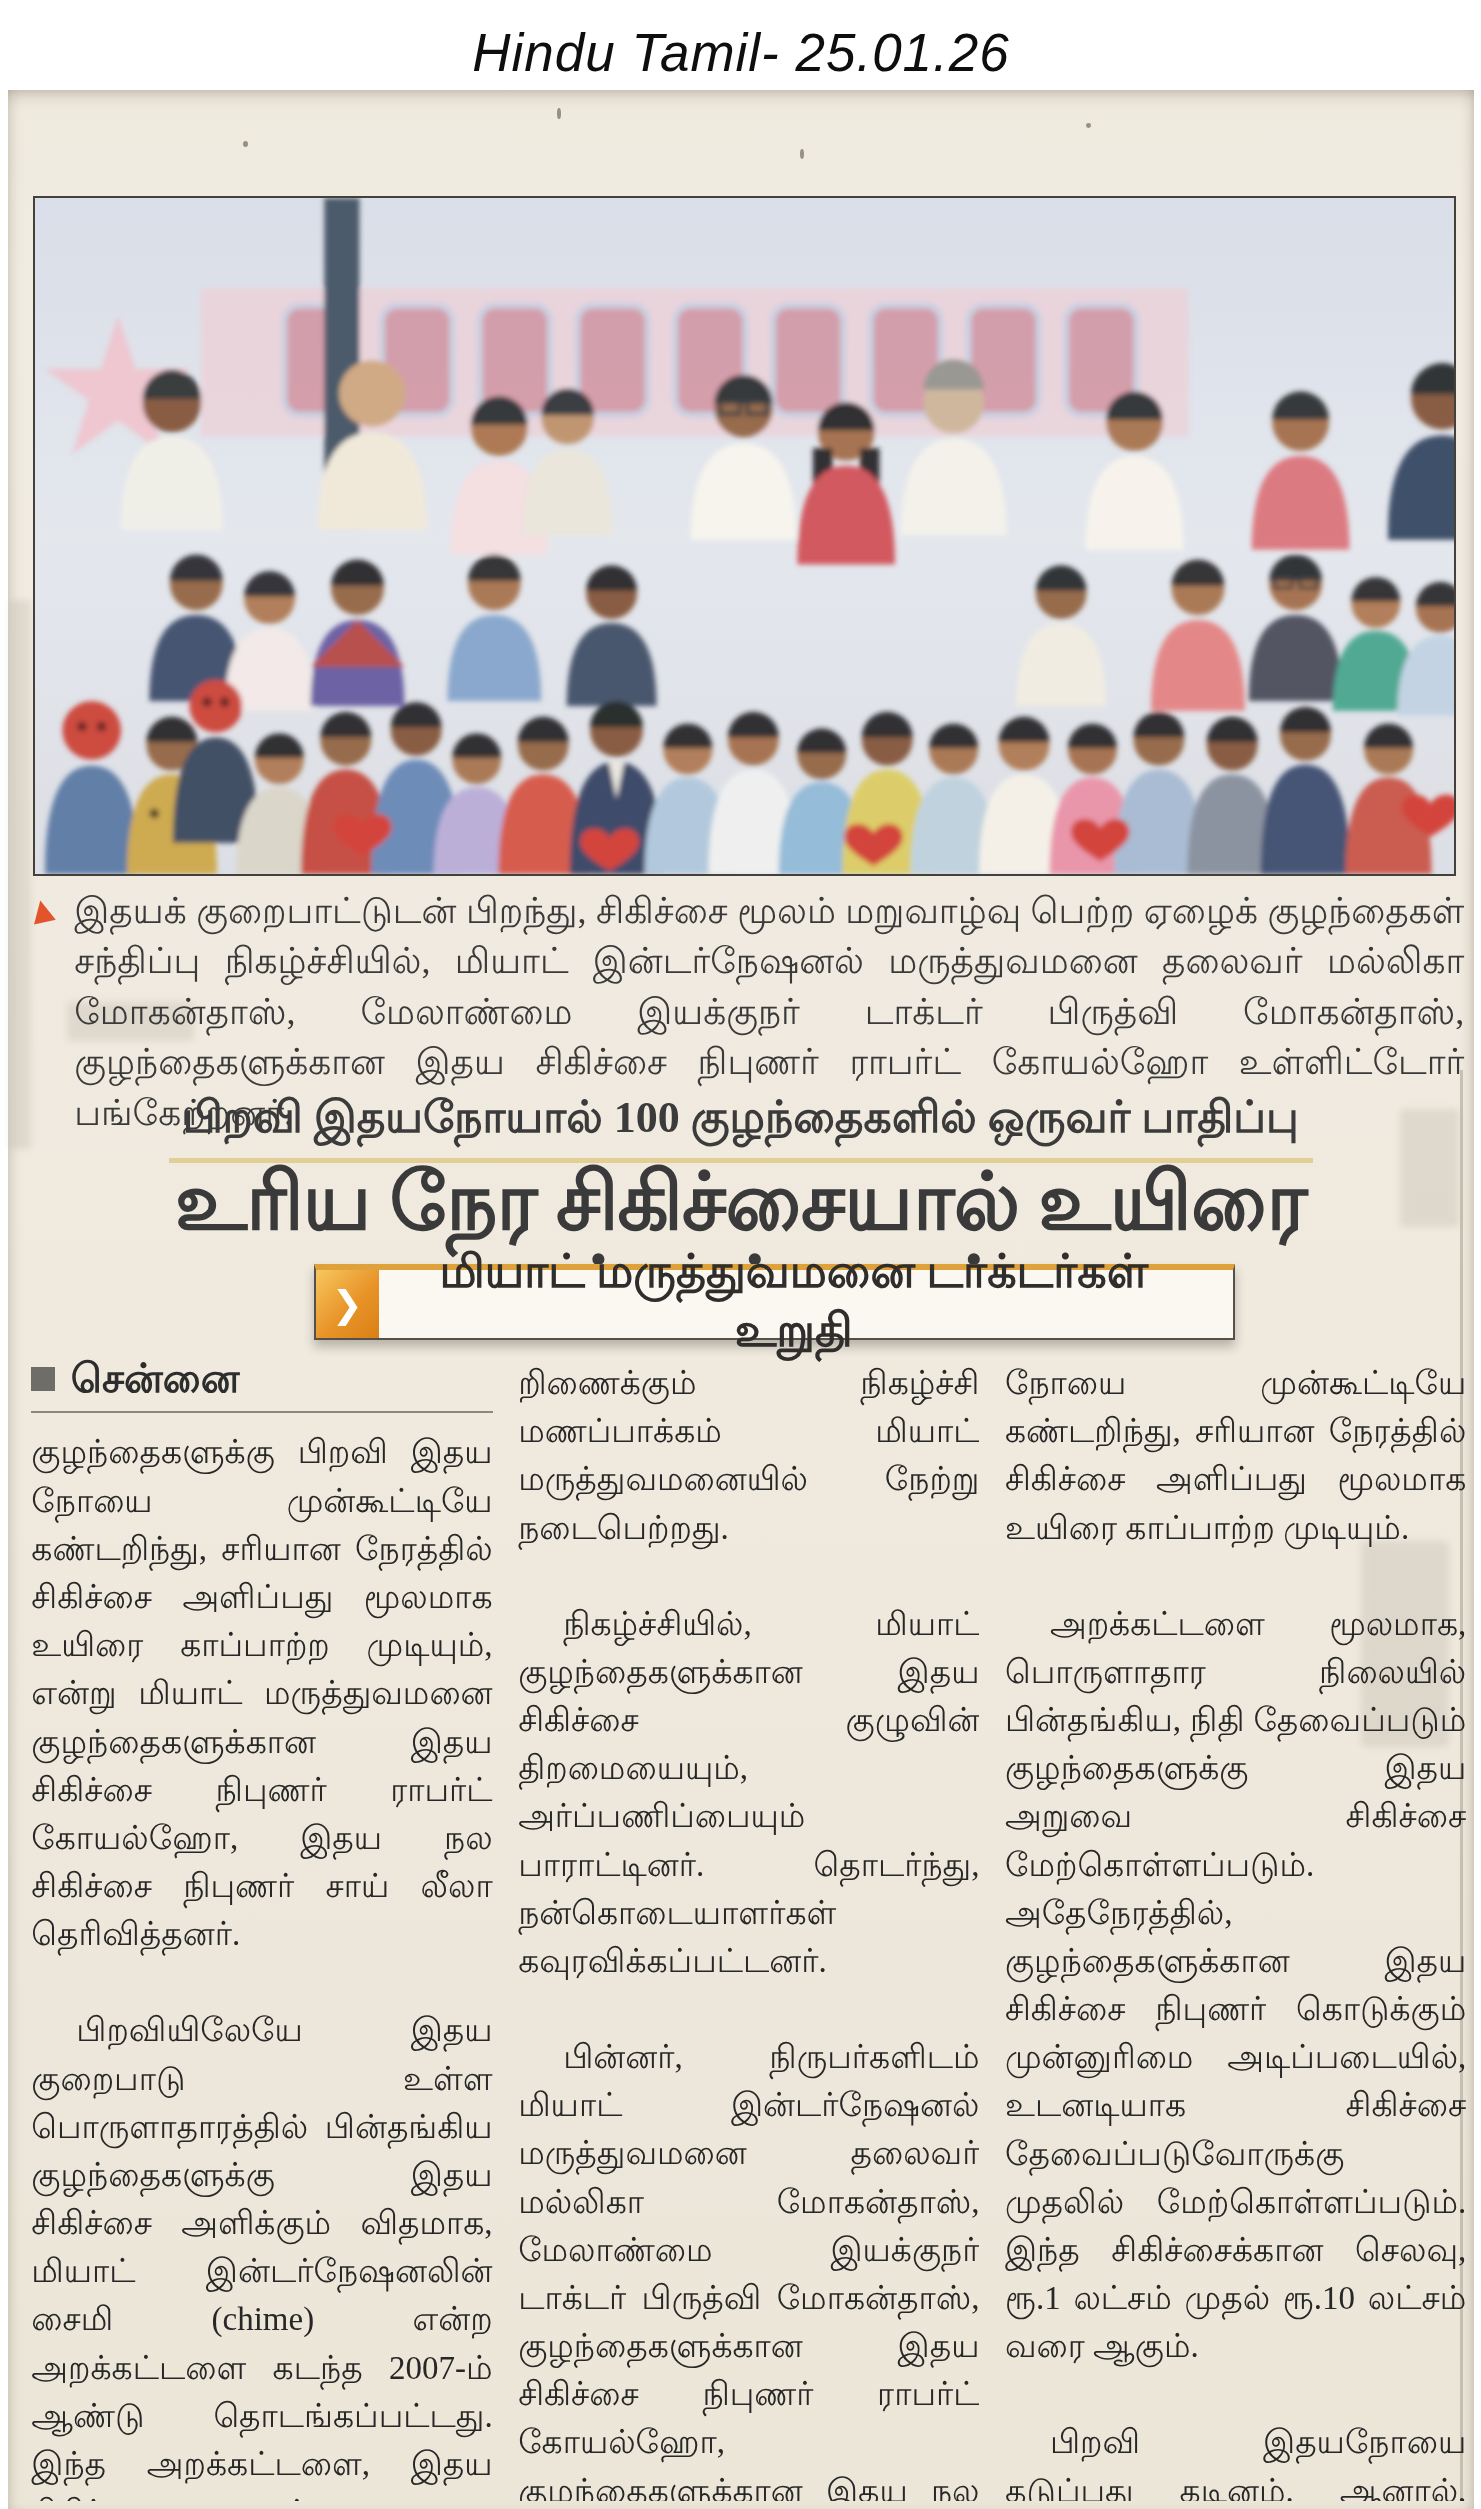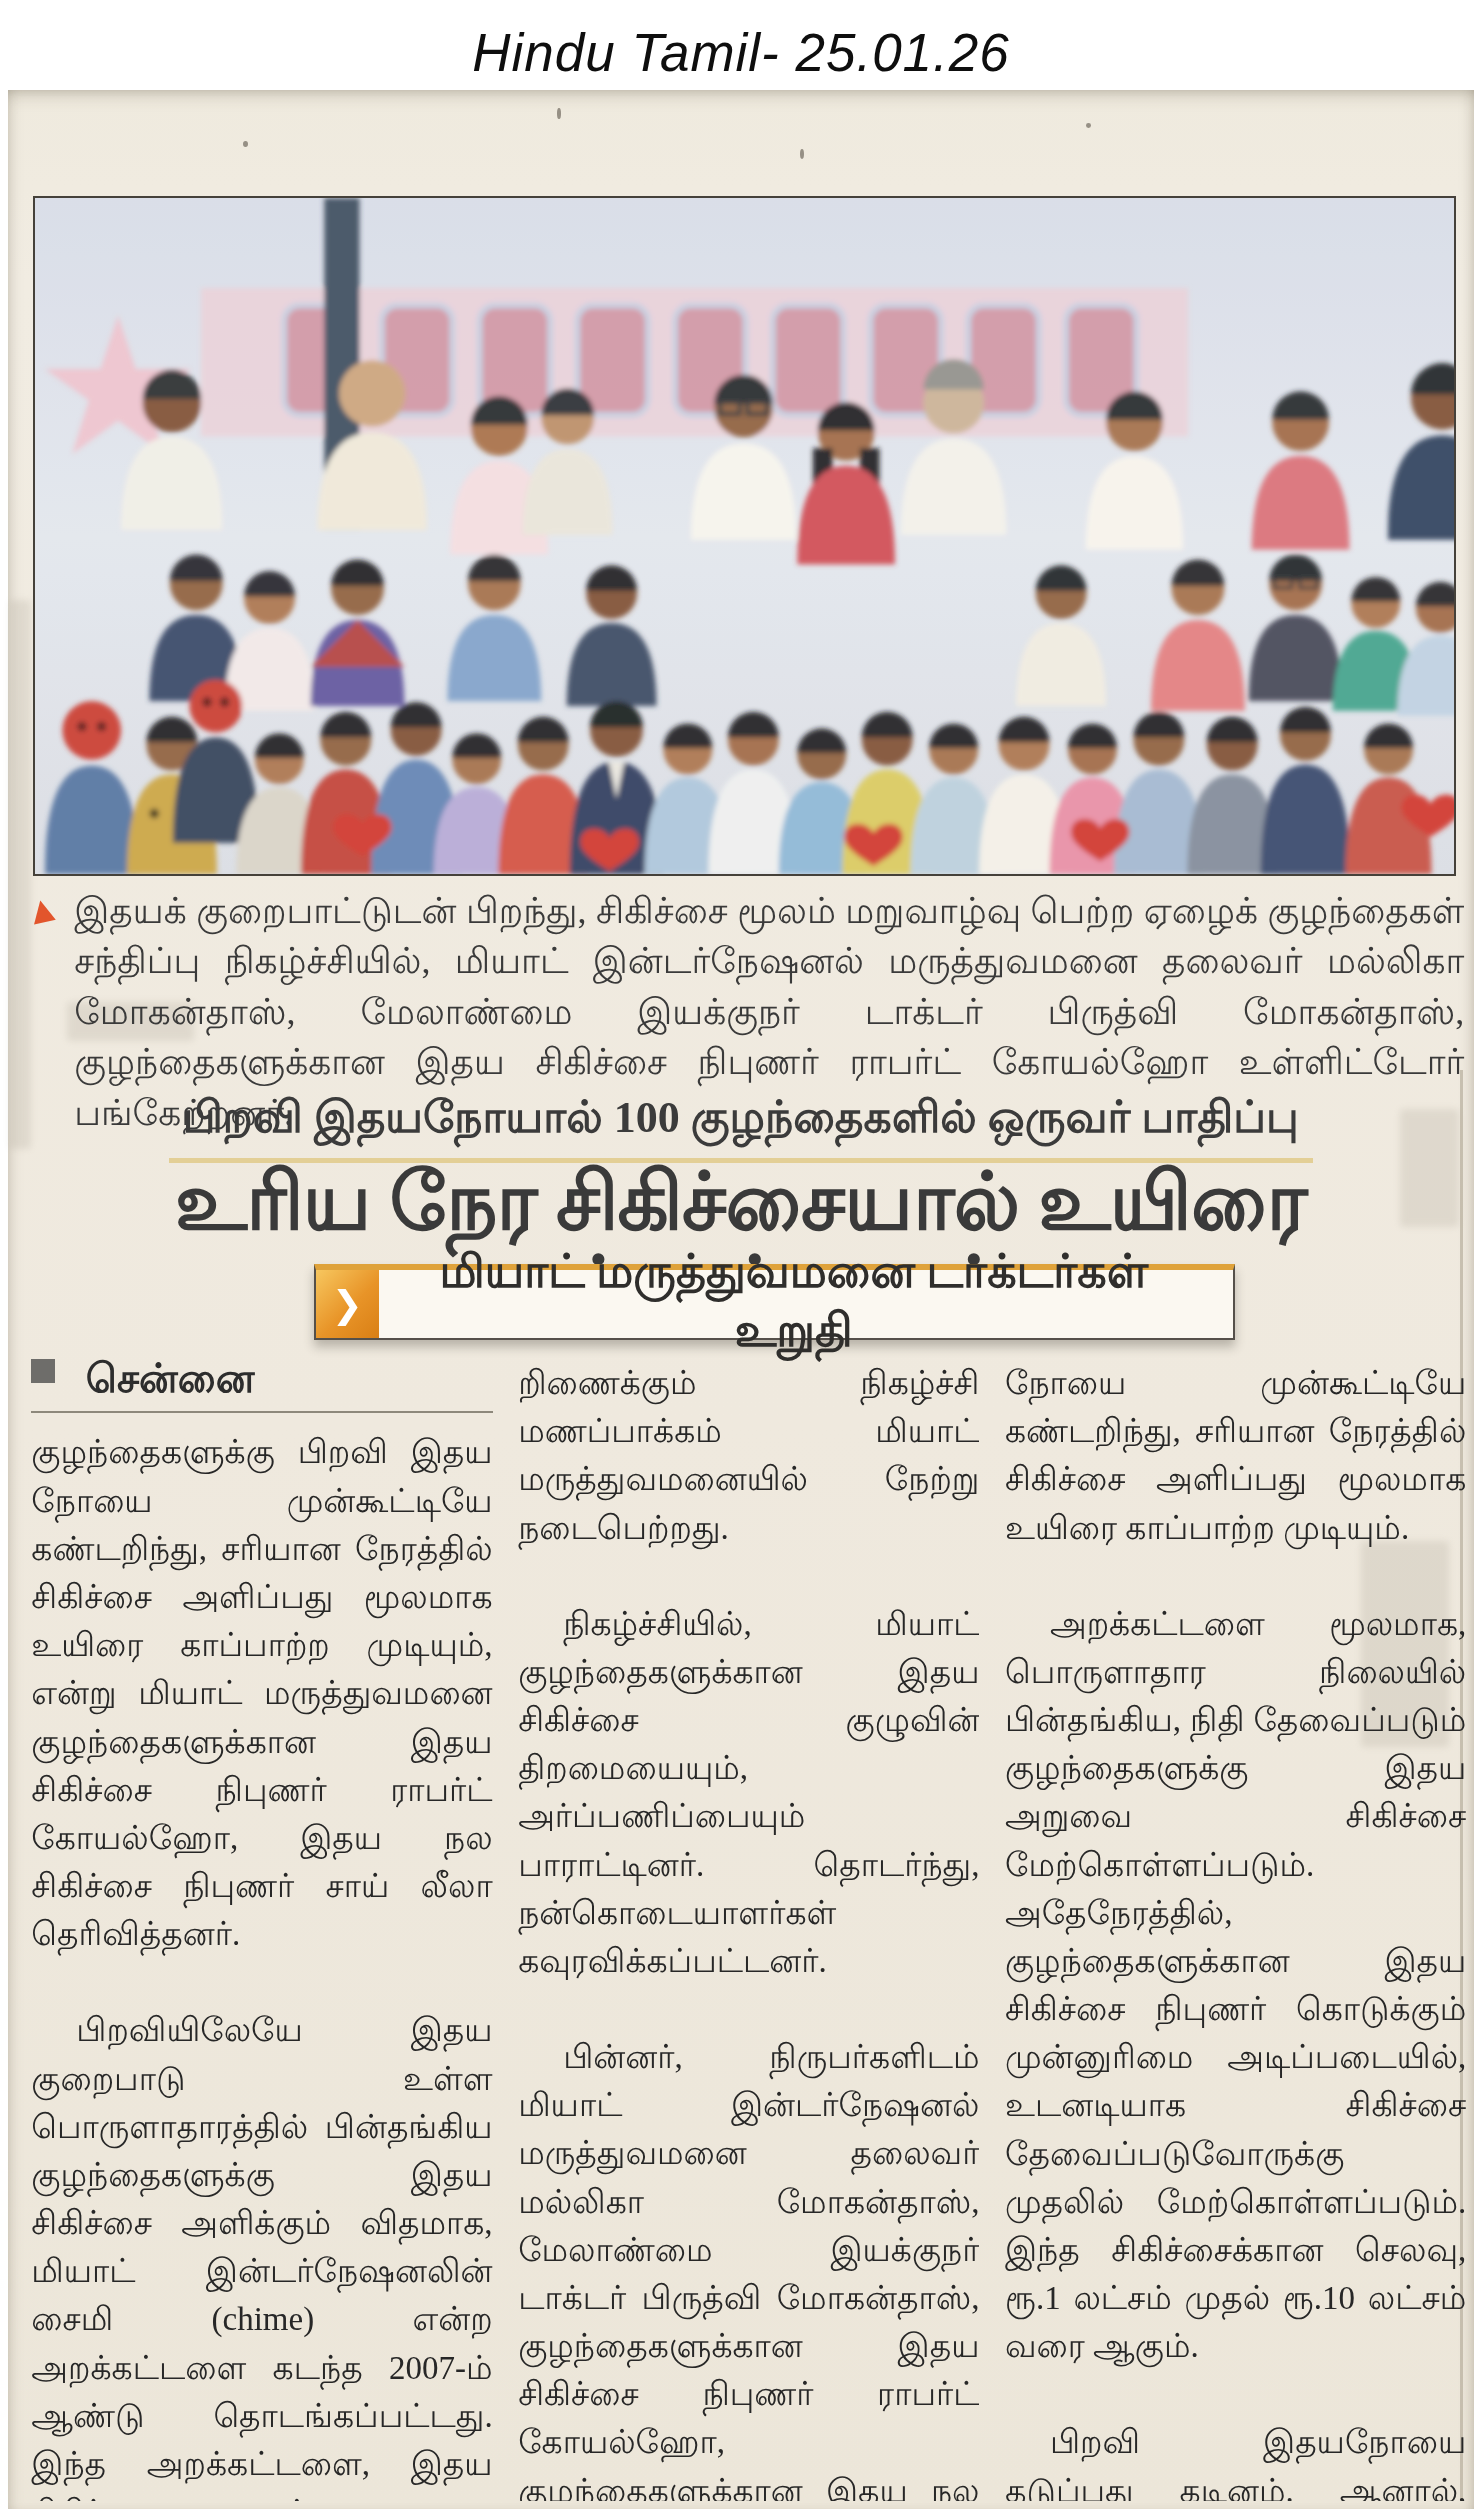--- a/index.html
+++ b/index.html
@@ -36,21 +36,21 @@
         background:#fbf8f1;border:2px solid #55504a;border-top:6.9px solid #dfa23a;box-sizing:border-box;
         display:flex;align-items:center;box-shadow:0 6.9px 9.8px rgba(60,55,45,.30);}
   .arrow-box{width:63px;height:100%;flex:0 0 63px;display:flex;align-items:center;justify-content:center;
         background:linear-gradient(135deg,#f7c75f 0%,#e89428 55%,#d97f15 100%);
         color:#ffffff;font-size:37px;font-weight:700;font-family:"DejaVu Sans", sans-serif;}
   .subhead-text{flex:1;text-align:center;font-size:46px;font-weight:700;color:#2f2e2c;padding-right:24px;}
 
   .body-columns{position:absolute;left:23.5px;top:1269px;width:1435px;height:1142px;
         display:flex;gap:25.5px;}
   .col{flex:1 1 0;overflow:hidden;height:100%;}
-  .dateline{display:flex;align-items:flex-start;gap:31px;border-bottom:2.9px solid #8d887b;
+  .dateline{display:flex;align-items:center;gap:16px;border-bottom:2.9px solid #8d887b;
         padding-bottom:11.8px;margin-bottom:15.7px;}
   .dateline .sq{width:23.5px;height:23.5px;background:#6e6d6a;flex:0 0 23.5px;}
   .dateline .dl-text{font-size:40px;font-weight:700;color:#2d2d2d;line-height:1;}
   .col p{margin:0;font-size:33px;line-height:1.46;text-align:justify;color:#272727;}
   .col p.ind{text-indent:45px;margin-top:48px;}
 </style>
 </head>
 <body>
 
 <div class="page">

